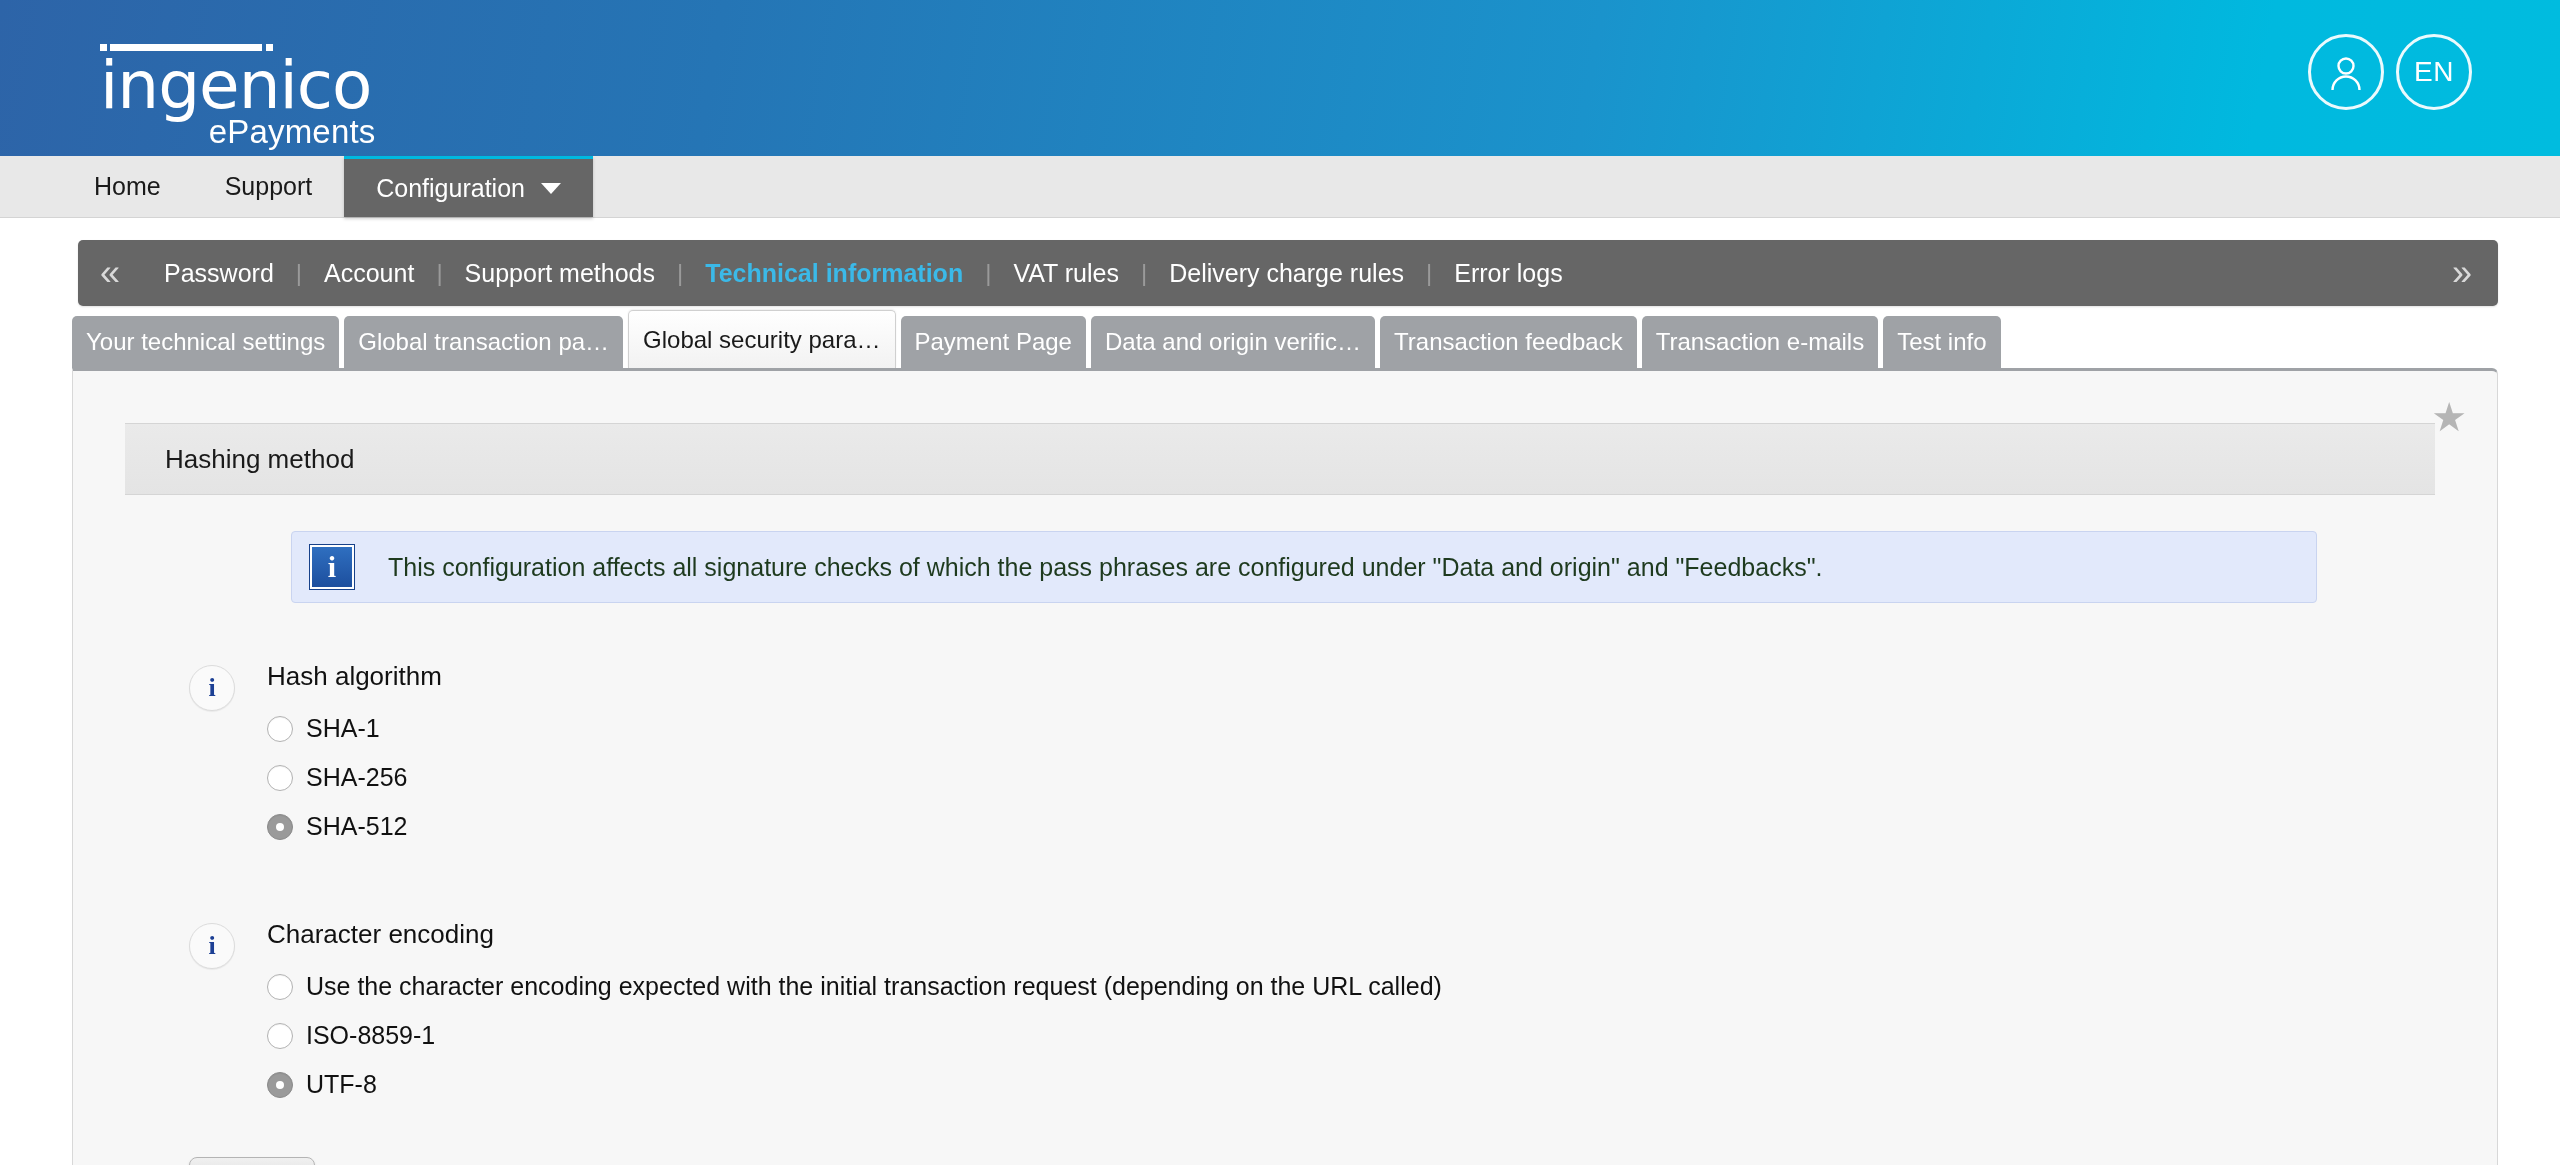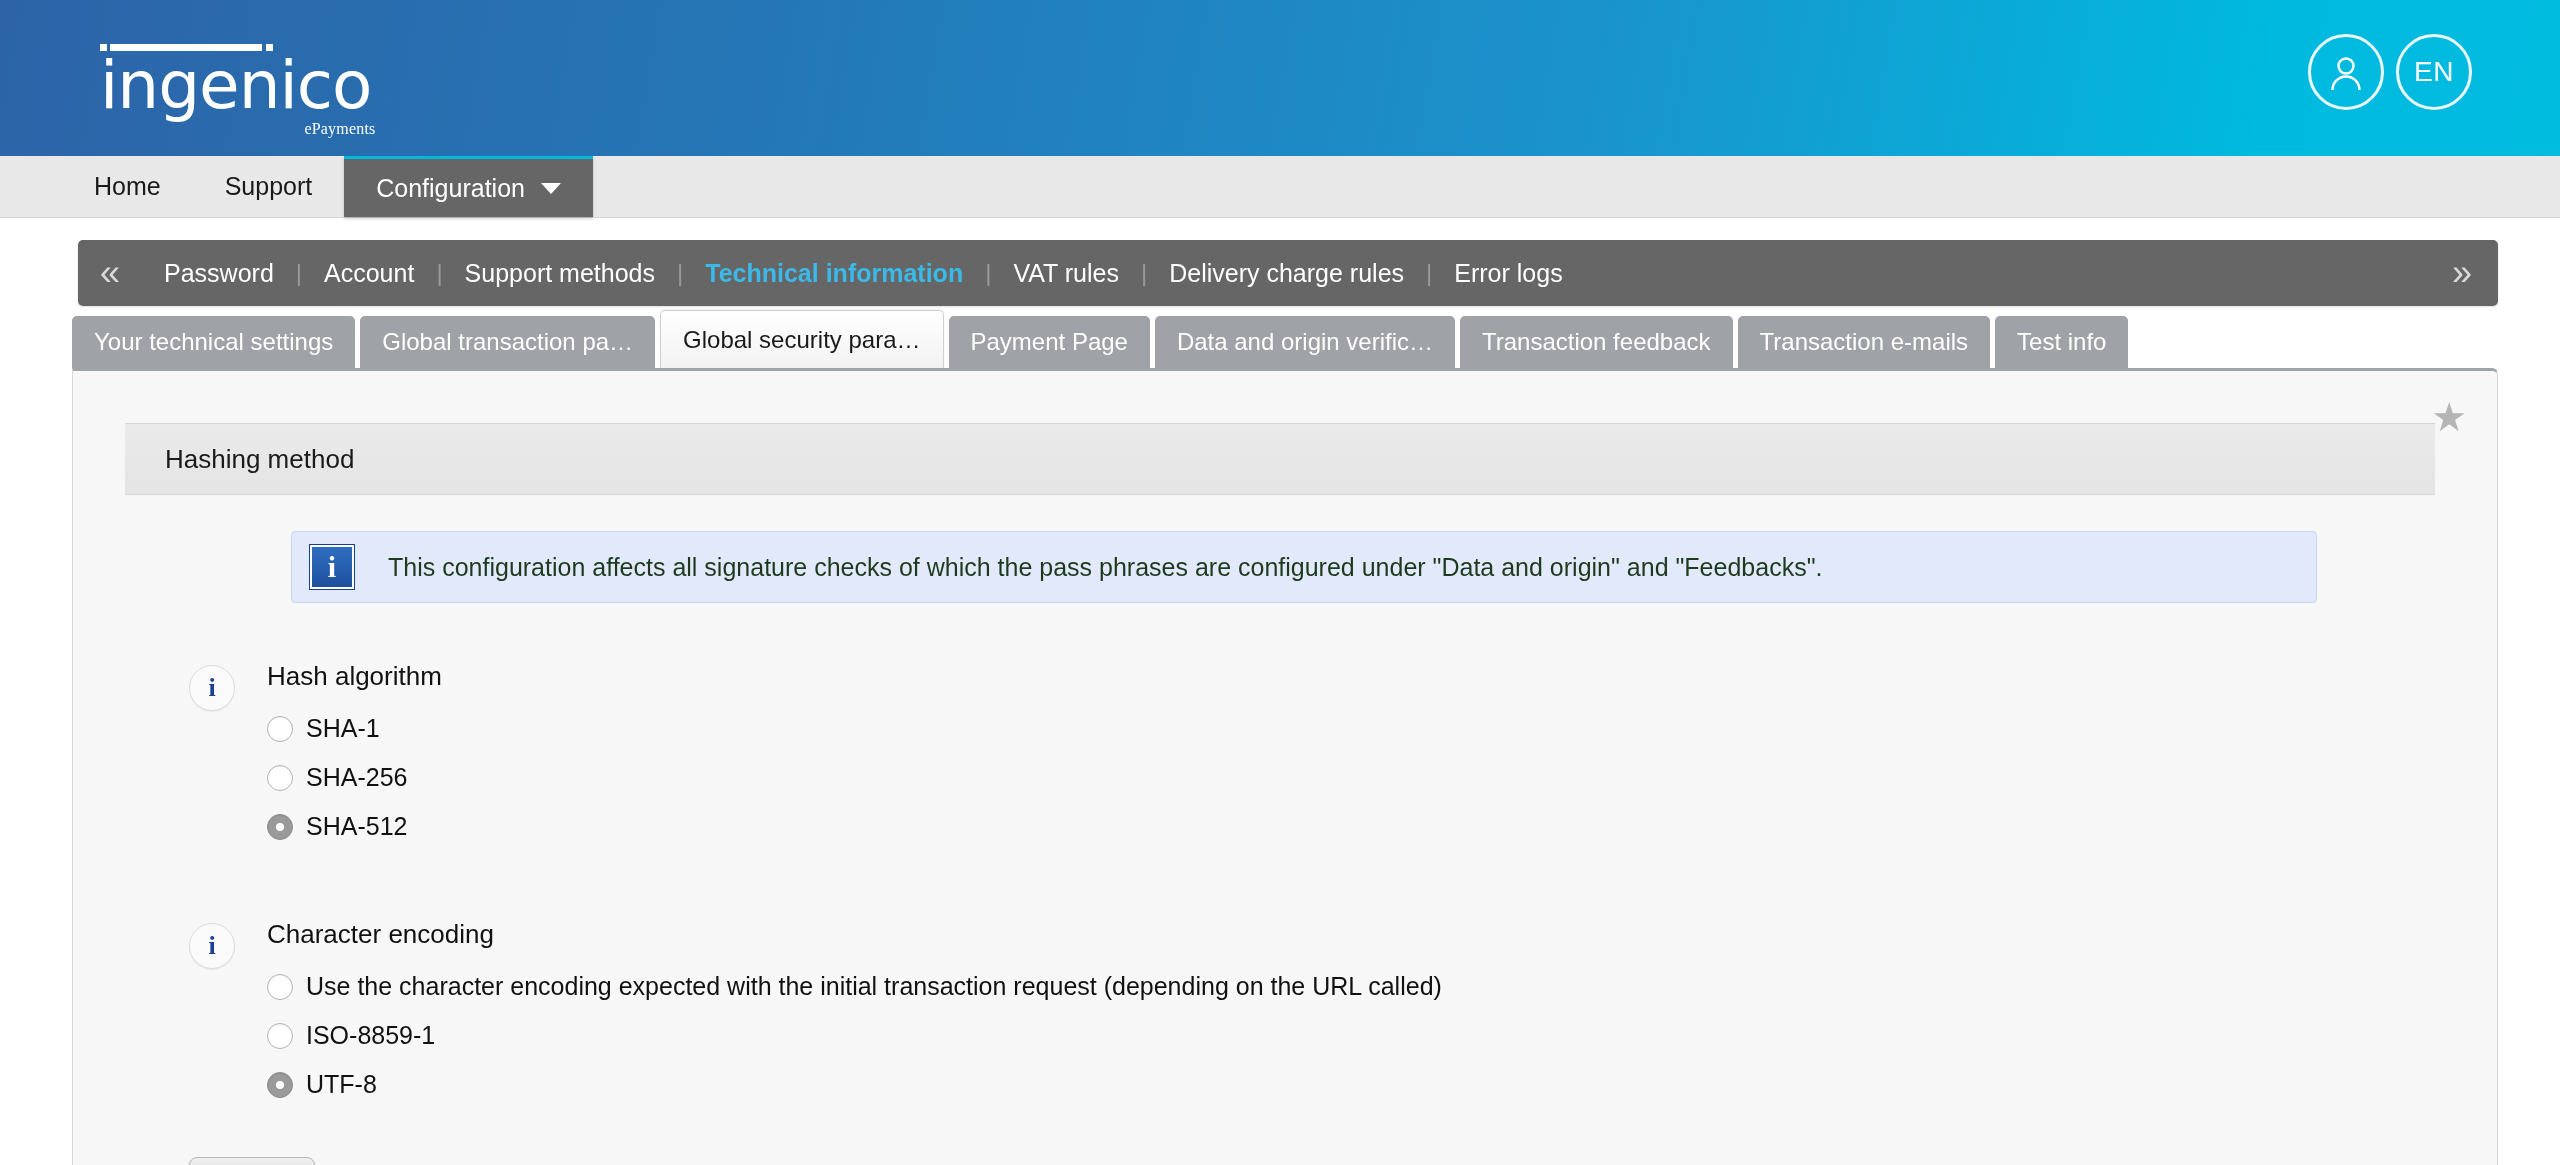--- a/index.html
+++ b/index.html
@@ -46,24 +46,24 @@
     font-size: 66px;
     line-height: 72px;
     letter-spacing: -1px;
     font-weight: 400;
     padding-top: 14px;
     font-family: "DejaVu Sans", sans-serif;
   }
   .logo-sub {
     position: absolute;
     right: -4px;
-    top: 84px;
-    font-size: 16px;
+    top: 77px;
+    font-size: 33px;
     letter-spacing: 0.2px;
-    font-family: Liberation Serif, serif;
+    font-family: Liberation Sans, sans-serif;
     white-space: nowrap;
   }
   .header-actions {
     position: absolute;
     right: 88px;
     top: 34px;
     display: flex;
     gap: 12px;
     align-items: center;
   }
@@ -161,21 +161,21 @@
     padding: 24px 0 0 72px;
     gap: 5px;
     height: 62px;
     background: #ffffff;
   }
   .tab {
     height: 52px;
     display: flex;
     align-items: center;
     justify-content: center;
-    padding: 0 22px;
+    padding: 0 14px;
     font-size: 24px;
     color: #ffffff;
     background: #9fa2a6;
     border-radius: 5px 5px 0 0;
     cursor: pointer;
     white-space: nowrap;
     max-width: 300px;
     overflow: hidden;
   }
   .tab.active {

